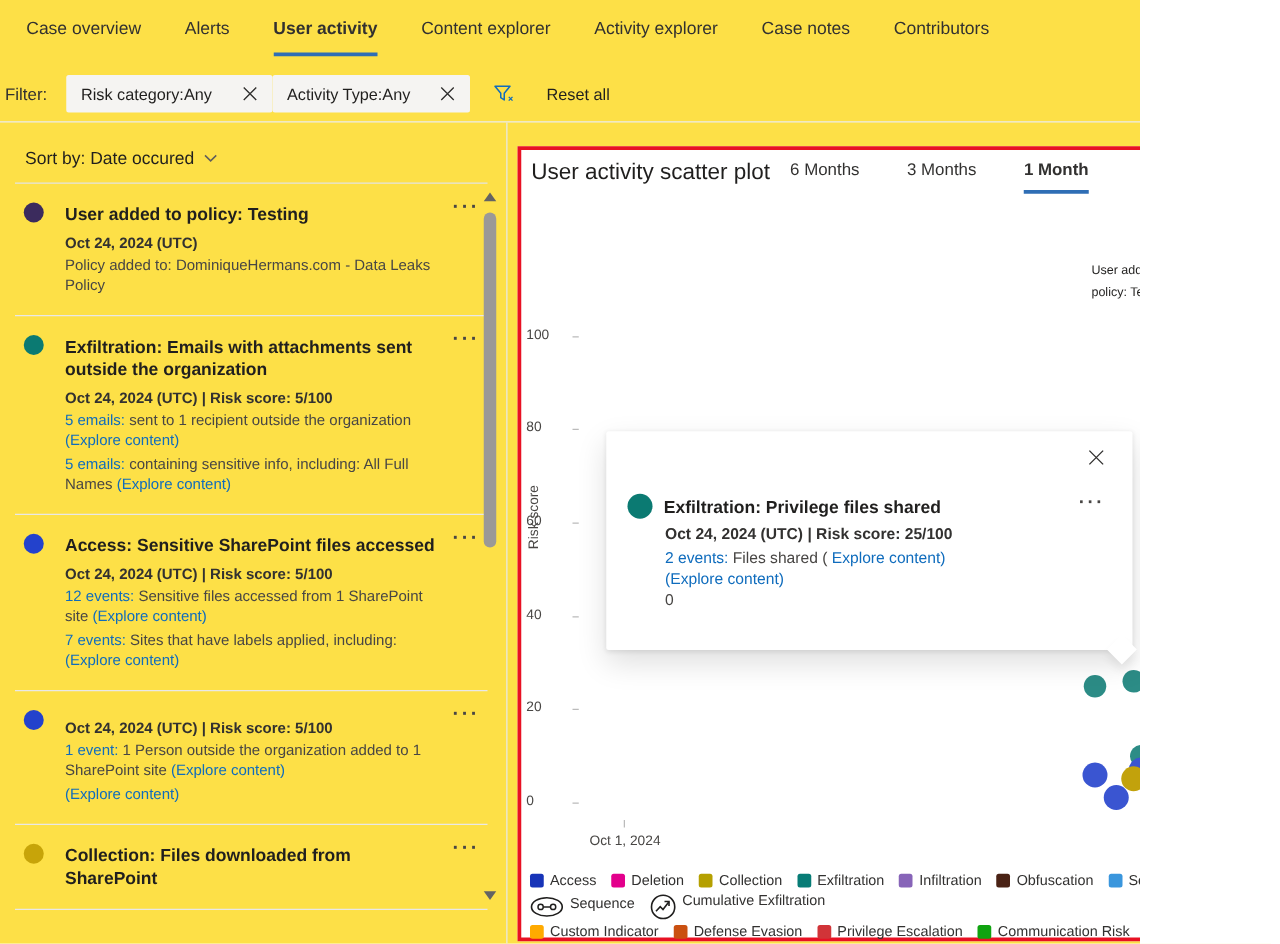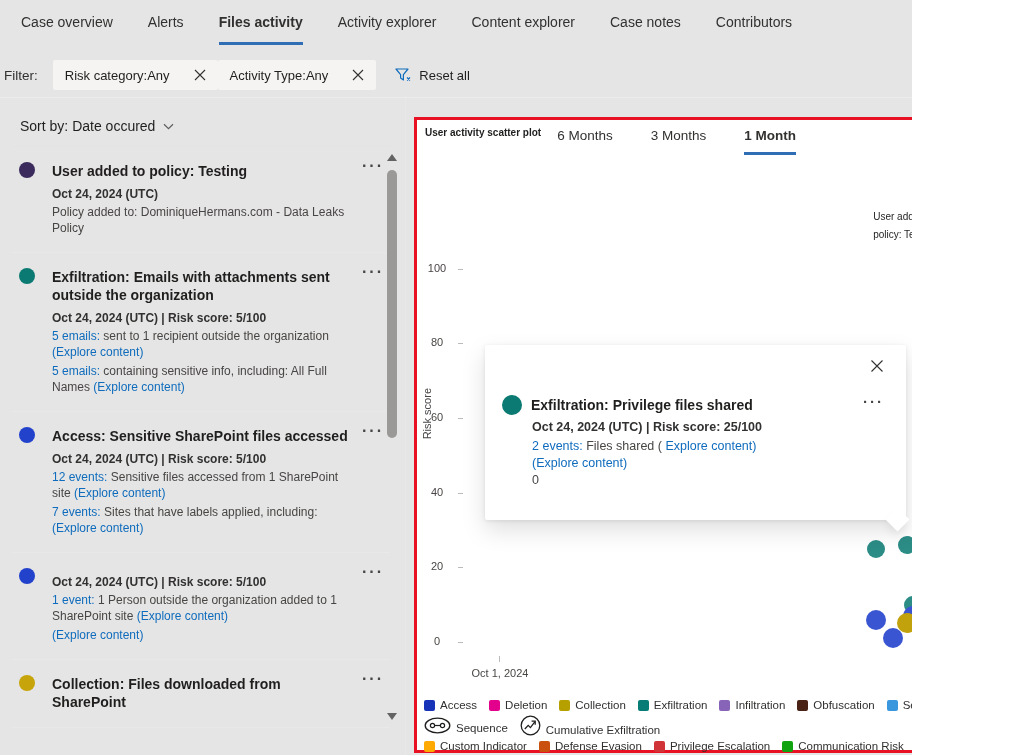--- a/index.html
+++ b/index.html
@@ -1,30 +1,30 @@
 <!DOCTYPE html>
 <html><head>
 <meta charset="utf-8">
 <style>
   html,body{margin:0;padding:0;background:#fff}
   body{font-family:"Liberation Sans",sans-serif;color:#323130}
-  #app{position:relative;width:912px;height:755px;background:#e5e5e5;overflow:hidden}
+  #app{position:relative;width:912px;height:755px;background:#fde047;overflow:hidden}
 
   
   .tabbar{position:absolute;left:21px;top:6px;display:flex;gap:35px}
   .tab{font-size:14px;color:#323130;padding:8px 0 12px;white-space:nowrap;cursor:pointer;border-bottom:3px solid transparent}
   .tab.active{font-weight:700;border-bottom:3px solid #2f6eb5}
 
   
   .filterbar{position:absolute;left:4px;top:59px;height:32px;display:flex;align-items:center;gap:15px}
   .filter-label{font-size:13.5px;color:#323130}
   .pill{display:flex;align-items:center;background:#f5f4f2;height:30px;padding:0 12px;font-size:13px;color:#201f1e;border-radius:2px;cursor:pointer}
   .pill .val{font-weight:400;margin-left:0}
   .pill .xbtn{margin-left:24px;display:flex;align-items:center;cursor:pointer}
-  .resetall{display:flex;align-items:flex-start;gap:7px;font-size:13px;color:#201f1e;cursor:pointer;margin-left:4px}
+  .resetall{display:flex;align-items:flex-start;gap:25px;font-size:13px;color:#201f1e;cursor:pointer;margin-left:4px}
   .hr-top{position:absolute;left:0;top:97px;width:1024px;height:1px;background:#ececeb}
 
   
   .leftpanel{position:absolute;left:0;top:98px;width:404px;height:637px;overflow:hidden}
   .sortrow{padding:20px 0 12px 20px;font-size:14px;color:#201f1e;display:flex;align-items:center;gap:8px;cursor:pointer}
   .cards{margin:0 14px 0 12px;border-top:1px solid #e4e3e2}
   .card{position:relative;padding:15px 34px 16px 40px;border-bottom:1px solid #e9e8e7}
   .card .dot{position:absolute;left:7px;top:15px;width:16px;height:16px;border-radius:50%}
   .card .title{font-size:14px;font-weight:700;color:#201f1e;line-height:18px;max-width:296px}
   .card .meta{font-size:12px;font-weight:700;color:#323130;margin-top:7px}
@@ -35,27 +35,27 @@
   
   .scrollbar{position:absolute;left:386px;top:152px;width:12px;height:570px}
   .sb-up{position:absolute;top:2px;left:1px;width:0;height:0;border-left:5px solid transparent;border-right:5px solid transparent;border-bottom:7px solid #636363}
   .sb-down{position:absolute;bottom:2px;left:1px;width:0;height:0;border-left:5px solid transparent;border-right:5px solid transparent;border-top:7px solid #636363}
   .sb-thumb{position:absolute;top:18px;left:1px;width:10px;height:268px;border-radius:5px;background:#9b9997}
   .vsep{position:absolute;left:405px;top:98px;width:1px;height:657px;background:#e8e8e8}
 
   
   .panel{position:absolute;left:414px;top:117px;width:586px;height:630px;border:3px solid #e81123;background:#fff}
   .panel-header{position:absolute;left:8px;top:7px;display:flex;align-items:flex-start}
-  .panel-title{font-size:10px;font-weight:700;color:#201f1e;white-space:nowrap}
+  .panel-title{font-size:18px;font-weight:400;color:#201f1e;white-space:nowrap}
   .range-tabs{display:flex;gap:38px;margin-left:16px;margin-top:1px}
   .range-tab{font-size:13.5px;color:#323130;padding-bottom:9px;border-bottom:3px solid transparent;white-space:nowrap;cursor:pointer}
   .range-tab.active{font-weight:700;border-bottom:3px solid #2f6eb5}
 
   .ylabel{position:absolute;left:4px;top:268px;font-size:11px;color:#484644;writing-mode:vertical-rl;transform:rotate(180deg)}
-  .ytick-label{position:absolute;left:4px;width:32px;text-align:center;font-size:11px;color:#484644}
+  .ytick-label{position:absolute;left:4px;width:32px;text-align:left;font-size:11px;color:#484644}
   .ytick-mark{position:absolute;left:41px;width:5px;height:1px;background:#bbb}
   .xtick-mark{position:absolute;left:82px;top:536px;width:1px;height:6px;background:#bbb}
   .xtick-label{position:absolute;left:38px;top:547px;width:90px;text-align:center;font-size:11px;color:#484644}
   .dashline{position:absolute;left:503px;top:130px;width:1px;height:412px;background:repeating-linear-gradient(to bottom,#4a4a4a 0 4px,transparent 4px 8px)}
   .annotation{position:absolute;right:67px;top:88px;text-align:left;font-size:10px;color:#201f1e;line-height:18px}
   .point{position:absolute;border-radius:50%}
 
   
   .tooltip{position:absolute;left:68px;top:225px;width:421px;height:175px;background:#fff;border-radius:2px;z-index:5;
            box-shadow:0 10px 24px rgba(0,0,0,.13),0 1px 4px rgba(0,0,0,.09)}
@@ -63,35 +63,35 @@
   .tt-close{position:absolute;right:22px;top:14px;cursor:pointer;display:flex}
   .tt-dot{position:absolute;left:17px;top:50px;width:20px;height:20px;border-radius:50%}
   .tt-title{position:absolute;left:46px;top:52px;font-size:14px;font-weight:700;color:#201f1e;white-space:nowrap}
   .tt-more{position:absolute;right:22px;top:48px;font-size:15px;letter-spacing:2px;color:#484644;font-weight:700;cursor:pointer}
   .tt-meta{position:absolute;left:47px;top:75px;font-size:12.5px;font-weight:700;color:#323130}
   .tt-lines{position:absolute;left:47px;top:93px;font-size:12.5px;color:#484644;line-height:17px}
 
   
   .legend{position:absolute;left:7px;top:579px;right:3px;font-size:11.5px;color:#323130}
   .lrow{display:flex;gap:12px;margin-bottom:4px;align-items:center}
-  .litem{display:flex;align-items:flex-end;gap:5px;white-space:nowrap}
+  .litem{display:flex;align-items:flex-start;gap:5px;white-space:nowrap}
   .swatch{width:11px;height:11px;border-radius:2px;flex:none}
   .licon{display:flex;align-items:center;flex:none}
 </style>
 </head>
 <body>
 
 <div id="app">
 
   <nav class="tabbar">
       <div class="tab">Case overview</div>
       <div class="tab">Alerts</div>
-      <div class="tab active">Files activity</div>
+      <div class="tab active">User activity</div>
+      <div class="tab">Content explorer</div>
       <div class="tab">Activity explorer</div>
-      <div class="tab">Content explorer</div>
       <div class="tab">Case notes</div>
       <div class="tab">Contributors</div>
     </nav>
 
   <div class="filterbar">
     <span class="filter-label">Filter:</span>
     <span style="display:flex;gap:0">
         <span class="pill">
           <span>Risk category:</span>
           <span class="val">Any</span>

